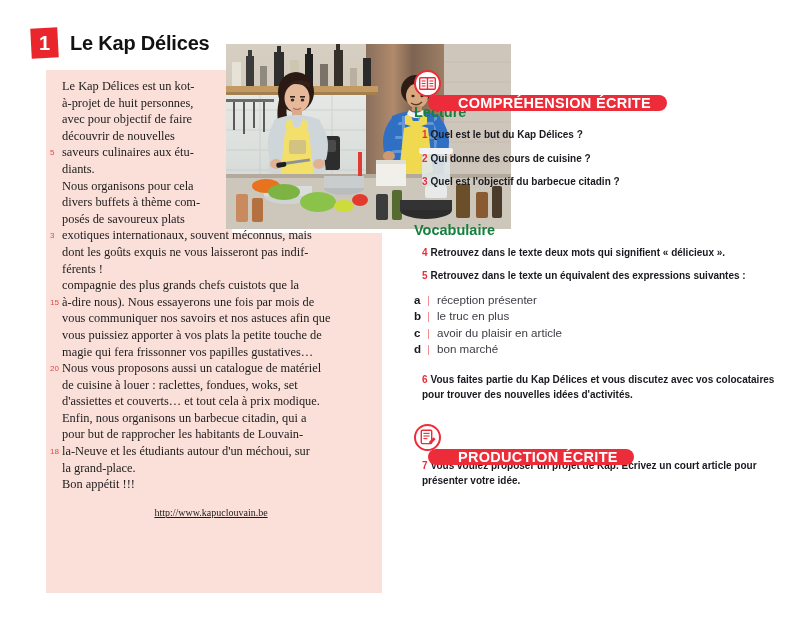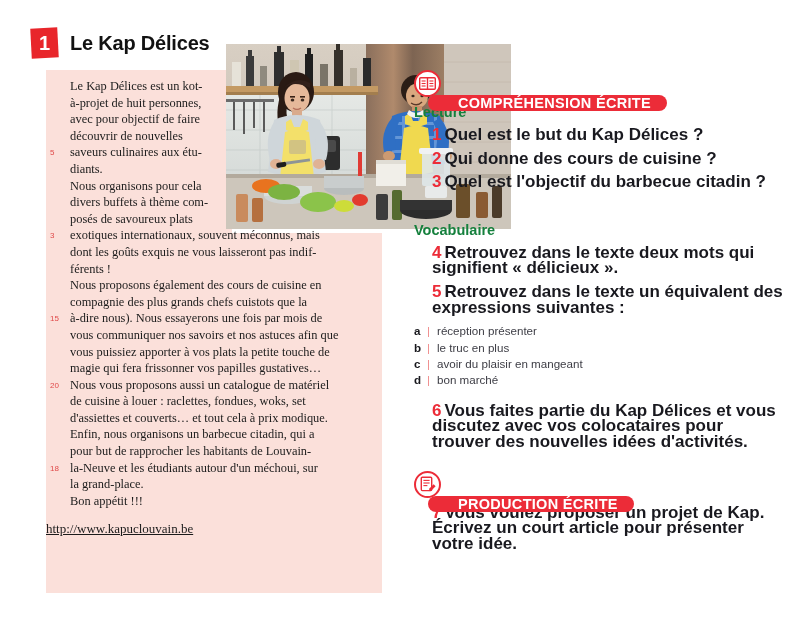--- a/index.html
+++ b/index.html
@@ -35,31 +35,31 @@
     background:#fbe0da;
     clip-path:polygon(0 0, 186px 0, 186px 163px, 336px 163px, 336px 523px, 0 523px);
   }
   .body-text{
     position:absolute;left:46px;top:78px;width:340px;
     font-family:"Liberation Serif", serif;
     font-size:12.4px;line-height:16.6px;color:#1b1b1b;
   }
   .tline{
     position:relative;
-    padding-left:24px;padding-right:6px;
+    padding-left:16px;padding-right:6px;
     white-space:nowrap;
   }
   .lno{
     position:absolute;left:4px;top:1px;
     color:#e04a4a;font-family:"Liberation Sans",sans-serif;
     font-size:8px;line-height:16px;
   }
   .url{
-    text-align:left;padding-right:10px;padding-top:12px;
-    font-family:"Liberation Serif", serif;font-size:13px;color:#1b1b1b;
+    text-align:center;padding-right:10px;padding-top:12px;
+    font-family:"Liberation Serif", serif;font-size:10px;color:#1b1b1b;
     text-decoration:underline;
   }
 
   
   .photo{
     position:absolute;left:226px;top:44px;width:285px;height:185px;
     overflow:hidden;background:#b9ae9e;
   }
   .photo svg{display:block;width:285px;height:185px;}
 
@@ -84,22 +84,22 @@
     background:#ffffff;border:2.4px solid #ec2c38;box-sizing:border-box;
     display:flex;align-items:center;justify-content:center;z-index:2;
   }
   .badge .circ svg{display:block;}
 
   .sec-head{
     font-size:14.5px;font-weight:bold;color:#15803d;
     margin:6px 0 7px 0;
   }
   .q{
-    font-size:17px;font-weight:bold;color:#19191f;line-height:15.6px;
-    margin:0 0 8px 18px;
+    font-size:10px;font-weight:bold;color:#19191f;line-height:15.6px;
+    margin:0 0 8px 8px;
   }
   .q .n{color:#ec2c38;font-weight:bold;margin-right:3px;}
   .sub-list{margin:1px 0 0 0;}
   .sub-item{
     display:flex;align-items:baseline;font-size:11.6px;color:#3d3d45;
     line-height:15.4px;margin:0 0 1px 0;
   }
   .sub-item .L{
     font-weight:bold;color:#18181d;width:13px;display:inline-block;
     font-size:11.6px;
@@ -131,21 +131,20 @@
       <div class="tline"><span>avec pour objectif de faire</span></div>
       <div class="tline"><span>découvrir  de  nouvelles</span></div>
       <div class="tline"><span class="lno">5</span><span>saveurs culinaires aux étu-</span></div>
       <div class="tline"><span>diants.</span></div>
       <div class="tline"><span>Nous organisons pour cela</span></div>
       <div class="tline"><span>divers buffets à thème com-</span></div>
       <div class="tline"><span>posés  de  savoureux  plats</span></div>
       <div class="tline"><span class="lno">3</span><span>exotiques internationaux, souvent méconnus, mais</span></div>
       <div class="tline"><span>dont les goûts exquis ne vous laisseront pas indif-</span></div>
       <div class="tline"><span>férents !</span></div>
-      <div class="tline"><span>Nous proposons également des cours de cuisine en</span></div>
       <div class="tline"><span>compagnie des plus grands chefs cuistots que la</span></div>
       <div class="tline"><span class="lno">15</span></div>
       <div class="tline"><span>à-dire nous). Nous essayerons une fois par mois de</span></div>
       <div class="tline"><span>vous communiquer nos savoirs et nos astuces afin que</span></div>
       <div class="tline"><span>vous puissiez apporter à vos plats la petite touche de</span></div>
       <div class="tline"><span>magie qui fera frissonner vos papilles gustatives…</span></div>
       <div class="tline"><span class="lno">20</span><span>Nous vous proposons aussi un catalogue de matériel</span></div>
       <div class="tline"><span>de cuisine à louer : raclettes, fondues, woks, set</span></div>
       <div class="tline"><span>d'assiettes et couverts… et tout cela à prix modique.</span></div>
       <div class="tline"><span>Enfin, nous organisons un barbecue citadin, qui a</span></div>
@@ -371,21 +370,21 @@
           <span>réception présenter</span>
         </div>
         <div class="sub-item">
           <span class="L">b</span>
           <span class="bar">|</span>
           <span>le truc en plus</span>
         </div>
         <div class="sub-item">
           <span class="L">c</span>
           <span class="bar">|</span>
-          <span>avoir du plaisir en mangeant</span>
+          <span>avoir du plaisir en article</span>
         </div>
         <div class="sub-item">
           <span class="L">d</span>
           <span class="bar">|</span>
           <span>bon marché</span>
         </div>
       </div>
 
     <div class="gapC"></div>
 

